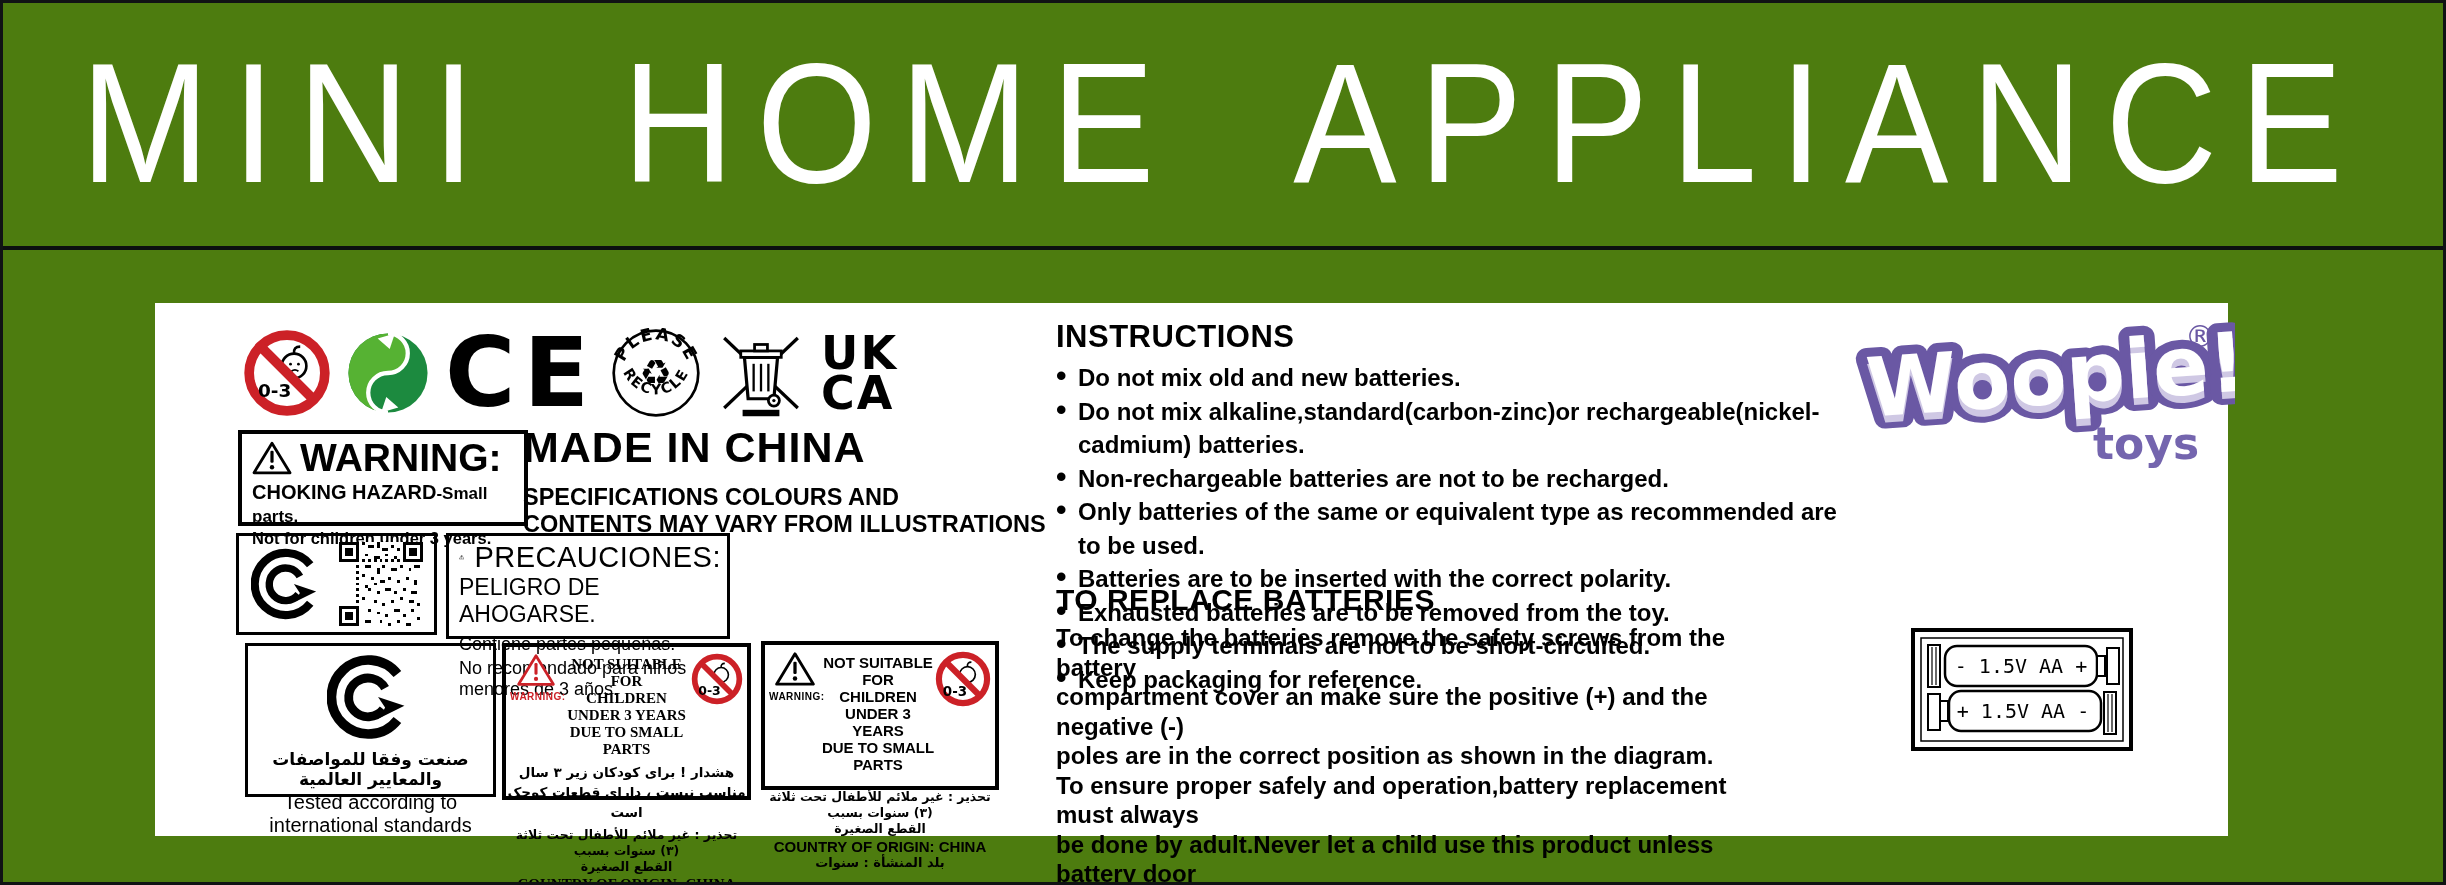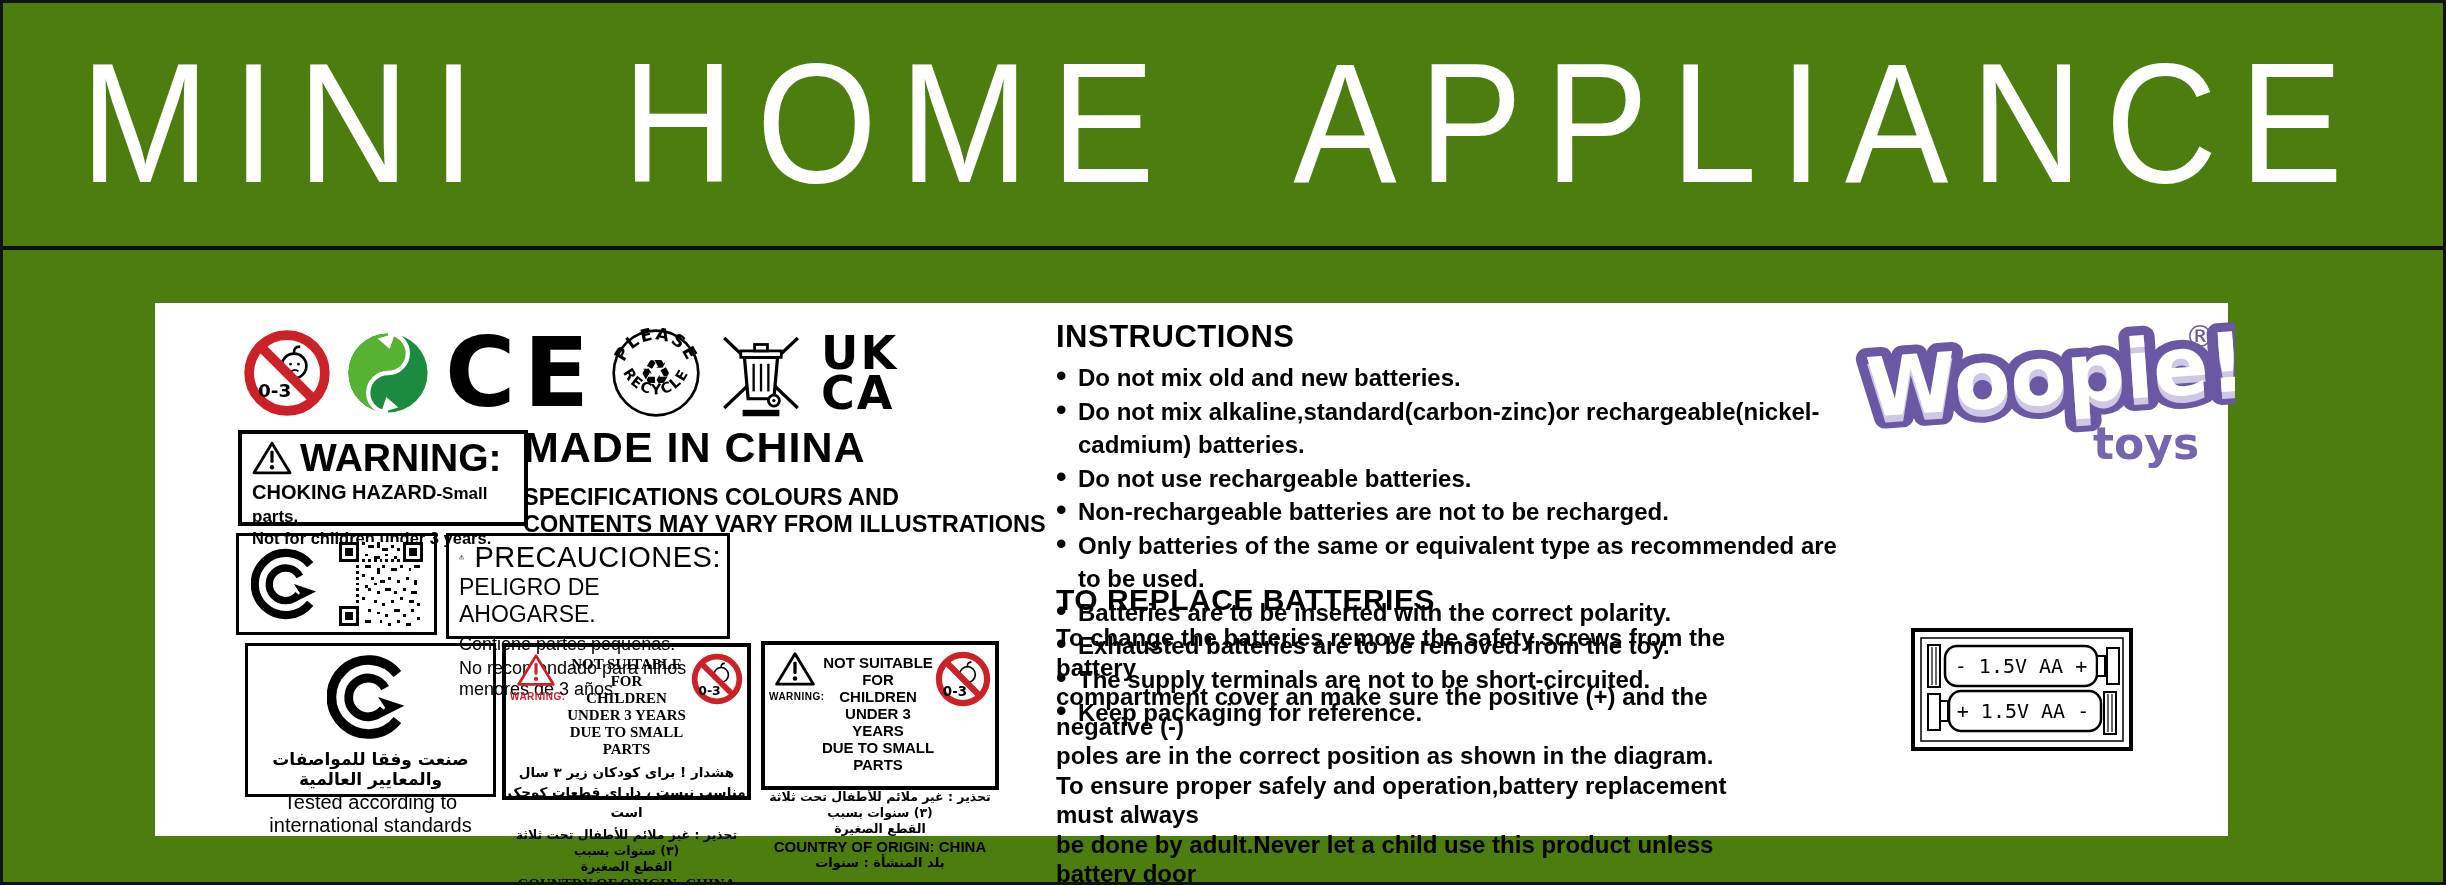--- a/index.html
+++ b/index.html
@@ -342,21 +342,20 @@
       </div>
       <div class="ns-origin">COUNTRY OF ORIGIN: CHINA</div>
       <div class="ns-origin-ar">بلد المنشأة : سنوات</div>
     </div>
 
     <div class="abs instructions">
       <div class="ins-title">INSTRUCTIONS</div>
       <ul class="ins-list">
         <li>Do not mix old and new batteries.</li>
         <li>Do not mix alkaline,standard(carbon-zinc)or rechargeable(nickel-cadmium) batteries.</li>
-        <li>Do not use rechargeable batteries.</li>
         <li>Non-rechargeable batteries are not to be recharged.</li>
         <li>Only batteries of the same or equivalent type as recommended are to be used.</li>
         <li>Batteries are to be inserted with the correct polarity.</li>
         <li>Exhausted batteries are to be removed from the toy.</li>
         <li>The supply terminals are not to be short-circuited.</li>
         <li>Keep packaging for reference.</li>
       </ul>
     </div>
 
     <div class="abs replace">

